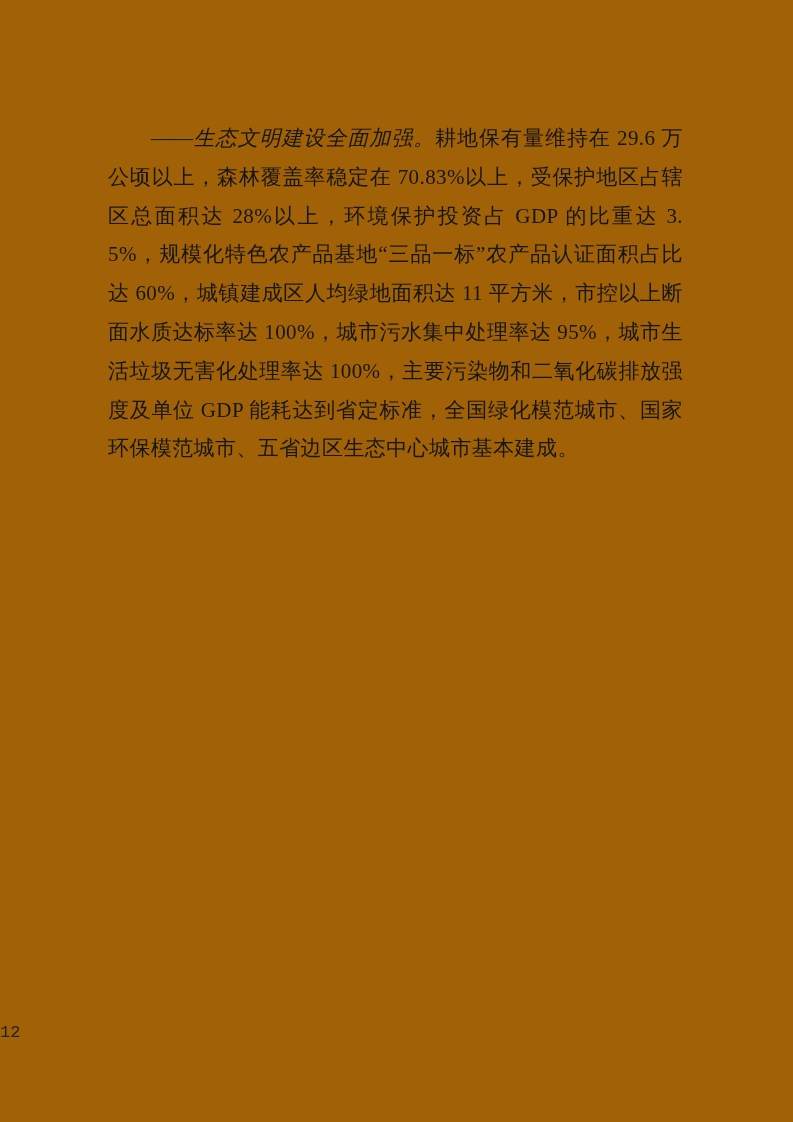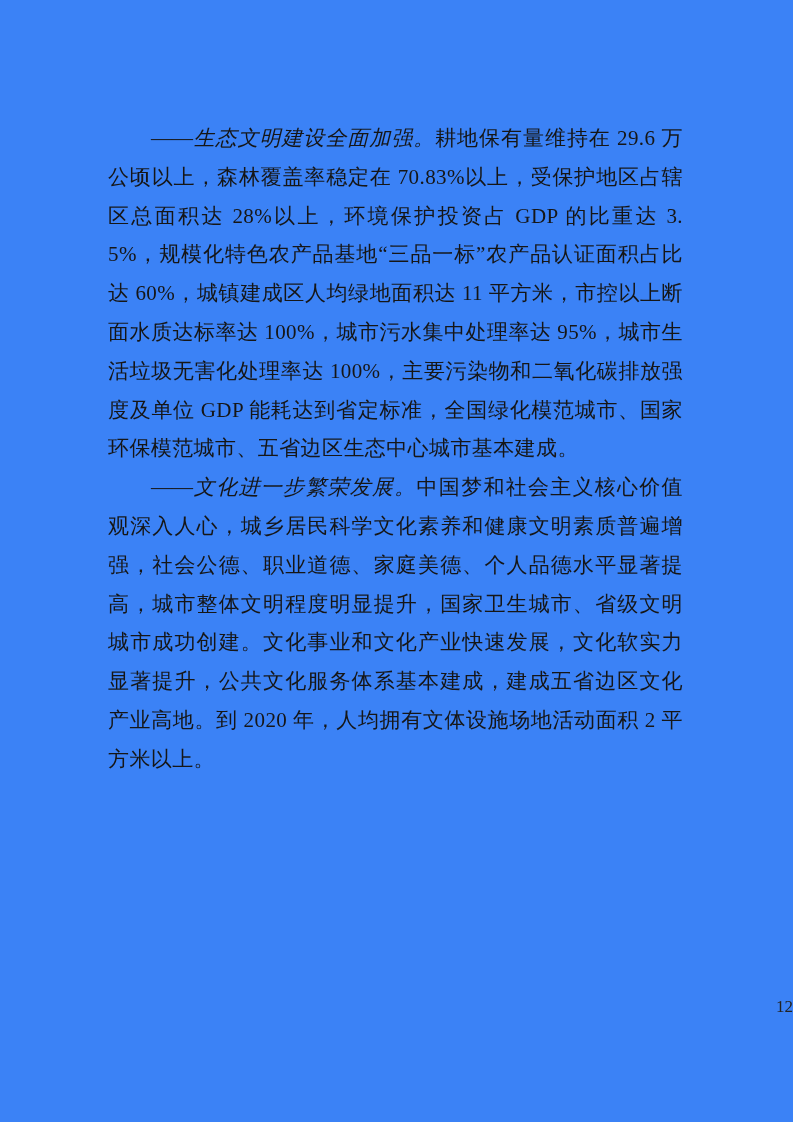--- a/index.html
+++ b/index.html
@@ -4,21 +4,21 @@
 <style>
   html, body {
     margin: 0;
     padding: 0;
     background: #ffffff;
   }
   .page {
     position: relative;
     width: 793px;
     height: 1122px;
-    background: #3b82f6;
+    background: #a16207;
     color: #161616;
     font-family: "Liberation Serif", "DejaVu Serif", serif;
     overflow: hidden;
   }
   .content {
     position: absolute;
     left: 108px;
     top: 119px;
     width: 575px;
   }
@@ -38,29 +38,29 @@
   .para .heading {
     
     font-style: italic;
   }
   .para .body-text {
     font-style: normal;
   }
   .page-number {
     position: absolute;
     left: 0;
-    top: 997px;
+    top: 1023px;
     width: 100%;
-    text-align: right;
+    text-align: left;
     font-size: 17px;
     color: #222222;
+    font-family: Liberation Mono, monospace;
   }
 </style>
 </head>
 <body>
 
 <div class="page">
   <div class="content">
     <p class="para"><span class="dash">——</span><span class="heading">生态文明建设全面加强。</span><span class="body-text">耕地保有量维持在 29.6 万公顷以上，森林覆盖率稳定在 70.83%以上，受保护地区占辖区总面积达 28%以上，环境保护投资占 GDP 的比重达 3.5%，规模化特色农产品基地“三品一标”农产品认证面积占比达 60%，城镇建成区人均绿地面积达 11 平方米，市控以上断面水质达标率达 100%，城市污水集中处理率达 95%，城市生活垃圾无害化处理率达 100%，主要污染物和二氧化碳排放强度及单位 GDP 能耗达到省定标准，全国绿化模范城市、国家环保模范城市、五省边区生态中心城市基本建成。</span></p>
-    <p class="para"><span class="dash">——</span><span class="heading">文化进一步繁荣发展。</span><span class="body-text">中国梦和社会主义核心价值观深入人心，城乡居民科学文化素养和健康文明素质普遍增强，社会公德、职业道德、家庭美德、个人品德水平显著提高，城市整体文明程度明显提升，国家卫生城市、省级文明城市成功创建。文化事业和文化产业快速发展，文化软实力显著提升，公共文化服务体系基本建成，建成五省边区文化产业高地。到 2020 年，人均拥有文体设施场地活动面积 2 平方米以上。</span></p>
   </div>
   <div class="page-number">12</div>
 </div>
 
 </body></html>

